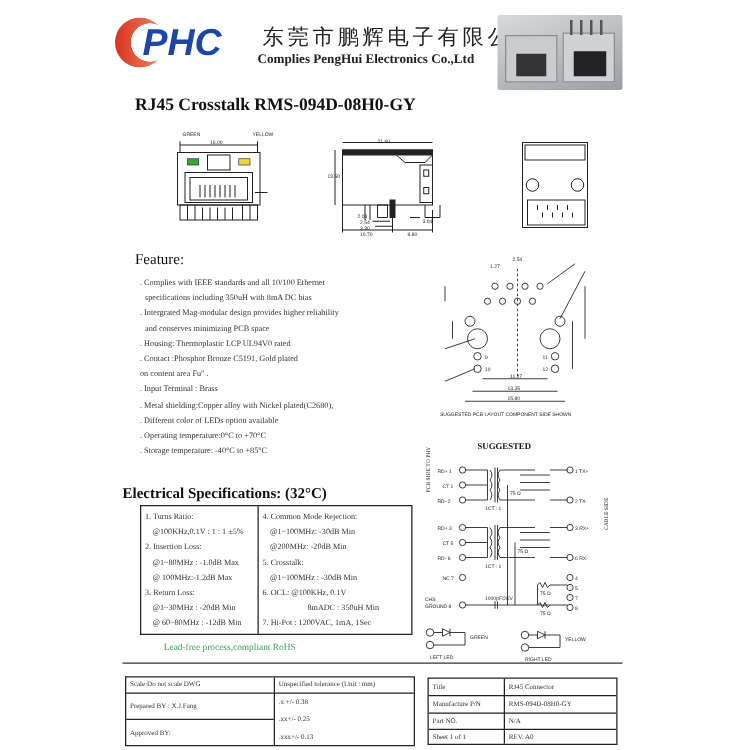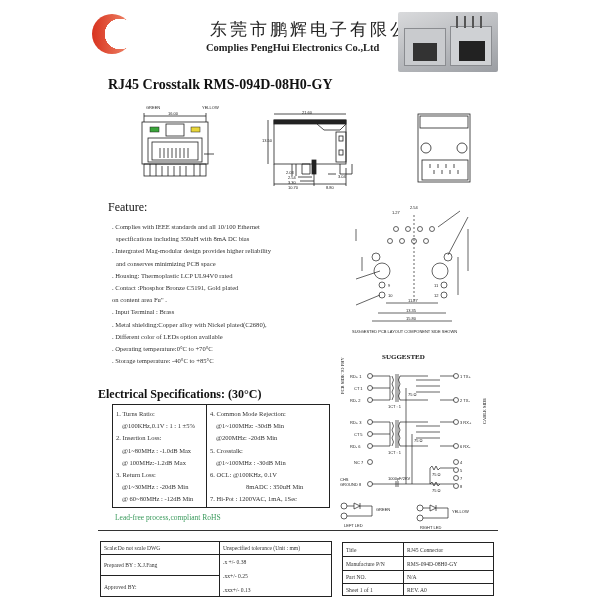--- a/index.html
+++ b/index.html
@@ -40,34 +40,35 @@
   .feature-list .indent { padding-left: 4px; }
 
   .elec-title { left: 98px; top: 387px; font-size: 12px; font-weight: bold; }
   .elec-table { left: 112px; top: 404px; width: 218px; height: 104px; border: 1px solid #222; display:flex; }
   .elec-col { font-size: 6.5px; line-height: 12.2px; color:#333; padding: 3px 3px; }
   .elec-col.left { width: 94px; border-right: 1px solid #222; }
   .elec-col.right { flex: 1; }
   .elec-col .sub { padding-left: 6px; }
   .elec-col .sub2 { padding-left: 36px; }
 
-  .rohs { left: 115px; top: 513px; font-size: 7.5px; color: #3a9a5c; }
+  .rohs { left: 131px; top: 513px; font-size: 7.5px; color: #3a9a5c; }
   .hr { left: 98px; top: 530px; width: 400px; height: 1px; background: #333; }
 
   
   .tb-left { left: 100px; top: 541px; width: 232px; height: 56px; border: 1px solid #222; }
   .tb-right { left: 342px; top: 542px; width: 152px; height: 54px; border: 1px solid #222; }
   .tb-cell { position:absolute; font-size: 5.6px; color:#333; padding-left: 3px; display:flex; align-items:center; }
   .tb-line { position:absolute; background:#222; }
 </style>
 </head>
 <body>
 
 <div class="abs logo">
   <div class="logo-c"></div>
+  <div class="logo-text">PHC</div>
 </div>
 <div class="abs cn-name">东莞市鹏辉电子有限公司</div>
 <div class="abs en-name">Complies PengHui Electronics Co.,Ltd</div>
 <div class="abs photo">
   <div class="jack1">
       <div class="port"></div>
     </div>
   <div class="jack2">
       <div class="port"></div>
     </div>
@@ -201,21 +202,21 @@
   <div>. Housing: Thermoplastic LCP UL94V0 rated</div>
   <div>. Contact :Phosphor Bronze C5191, Gold plated</div>
   <div>on content area Fu" .</div>
   <div>. Input Terminal : Brass</div>
   <div>. Metal shielding:Copper alloy with Nickel plated(C2680),</div>
   <div>. Different color of LEDs option available</div>
   <div>. Operating temperature:0°C to +70°C</div>
   <div>. Storage temperature: -40°C to +85°C</div>
 </div>
 
-<div class="abs elec-title">Electrical Specifications: (30°C)</div>
+<div class="abs elec-title">Electrical Specifications: (32°C)</div>
 <div class="abs elec-table">
   <div class="elec-col left">
     <div>1.  Turns Ratio:</div>
     <div class="sub">@100KHz,0.1V : 1 : 1 ±5%</div>
     <div>2. Insertion Loss:</div>
     <div class="sub">@1~80MHz : -1.0dB Max</div>
     <div class="sub">@ 100MHz:-1.2dB Max</div>
     <div>3. Return Loss:</div>
     <div class="sub">@1~30MHz : -20dB Min</div>
     <div class="sub">@ 60~80MHz : -12dB Min</div>

